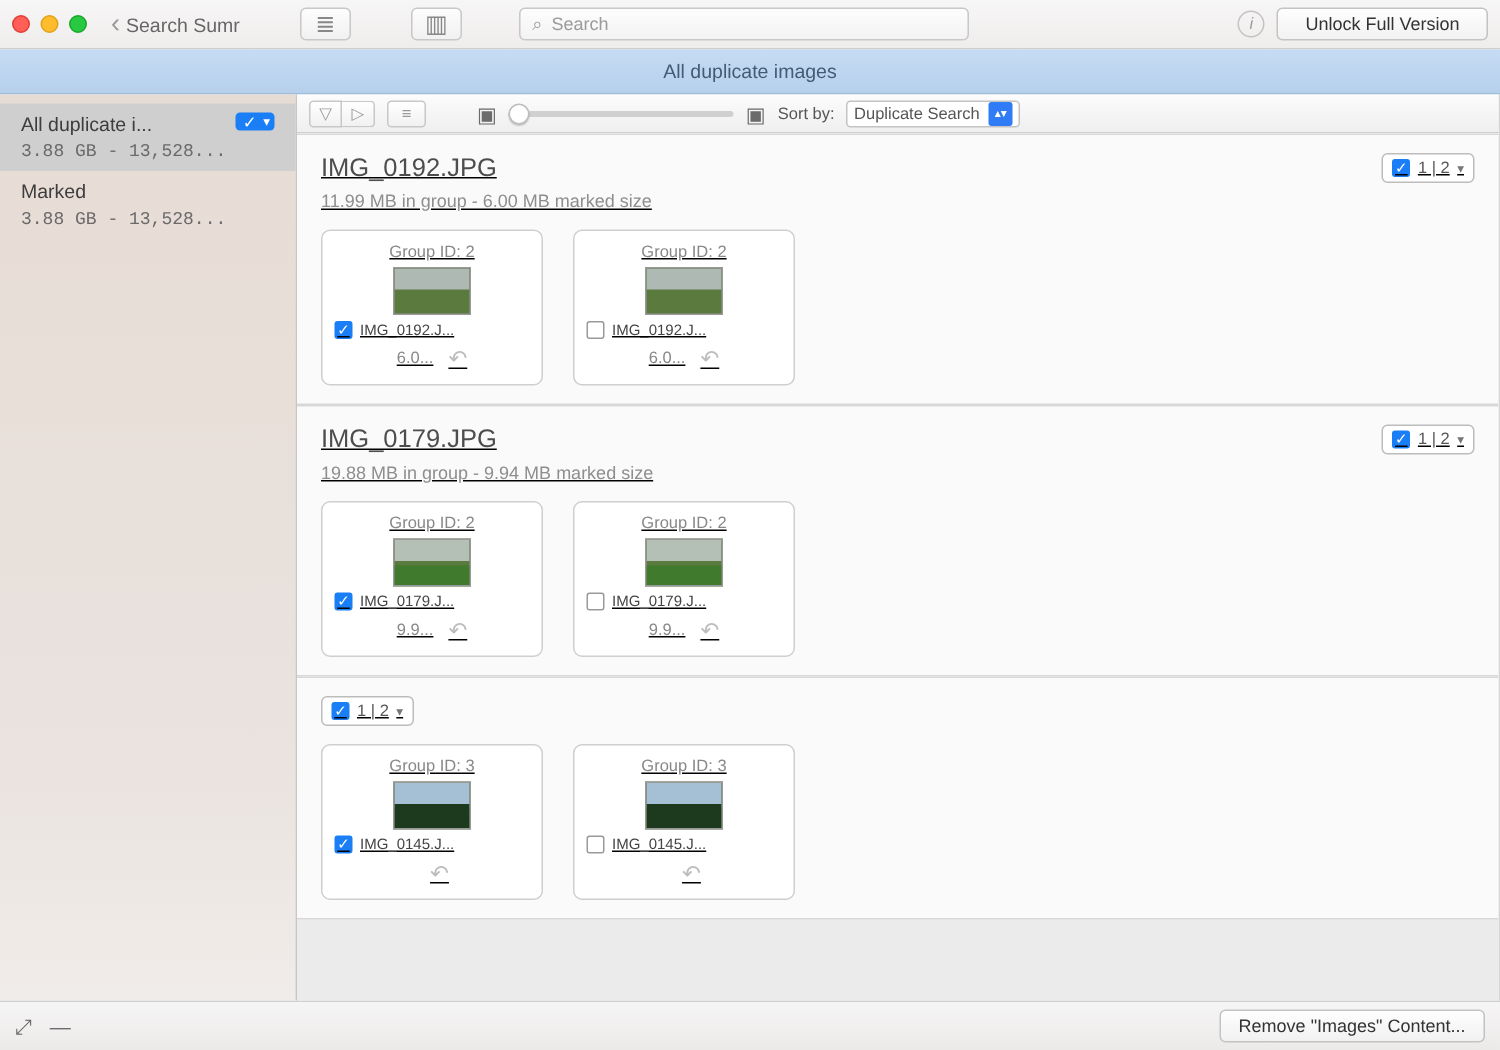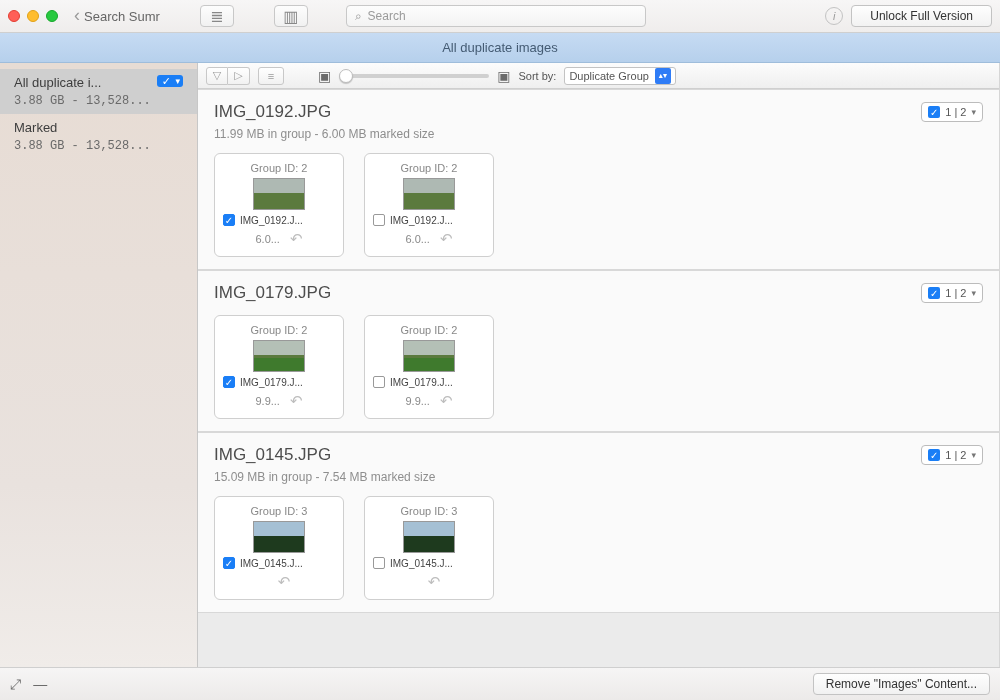--- a/index.html
+++ b/index.html
@@ -43,29 +43,29 @@
   .tb-seg .mini-btn:last-child{border-left:0;border-top-left-radius:0;border-bottom-left-radius:0;}
   .slider-wrap{position:relative;display:flex;align-items:center;gap:4px;}
   .slider-track{width:150px;height:4px;background:#d0d0d0;border-radius:2px;position:relative;}
   .slider-knob{position:absolute;left:0;top:-5px;width:14px;height:14px;border-radius:50%;background:#fff;border:1px solid #bdbdbd;box-shadow:0 1px 1px rgba(0,0,0,.2);}
   .thumb-icon{font-size:14px;color:#6b6b6b;}
   .sort-label{}
   .sort-select{height:18px;border:1px solid #c3c3c3;border-radius:3px;background:#fff;font-size:11px;padding:0 4px;display:flex;align-items:center;gap:6px;}
   .sort-arrows{display:inline-flex;flex-direction:column;background:#2f7cf6;color:#fff;width:16px;height:16px;border-radius:2px;align-items:center;justify-content:center;font-size:8px;line-height:7px;}
 
   .scroll{flex:1;overflow:hidden;background:#ebebeb;}
-  .group{background:#fafafa;border-bottom:1px solid #d8d8d8;border-top:1px solid #d8d8d8;padding:12px 16px;}
+  .group{background:#fafafa;border-bottom:1px solid #d8d8d8;border-top:1px solid #d8d8d8;padding:12px 16px;text-decoration:underline;}
   .group-head{display:flex;align-items:flex-start;justify-content:space-between;}
   .group-title{font-size:17px;color:#4d4d4d;}
   .group-sub{font-size:12px;color:#8e8e8e;margin-top:5px;}
   .count-pill{height:20px;border:1px solid #bcbcbc;border-radius:4px;background:#fff;display:flex;align-items:center;padding:0 6px;gap:5px;font-size:11px;color:#555;}
   .count-pill .check{width:12px;height:12px;background:#1a7ef6;border-radius:2px;color:#fff;font-size:10px;display:flex;align-items:center;justify-content:center;}
 
   .cards{display:flex;gap:20px;margin-top:12px;}
-  .card{width:130px;border:1px solid #cfcfcf;border-radius:6px;background:#fff;padding:8px;display:flex;flex-direction:column;align-items:center;gap:4px;}
+  .card{width:148px;border:1px solid #cfcfcf;border-radius:6px;background:#fff;padding:8px;display:flex;flex-direction:column;align-items:center;gap:4px;}
   .card-gid{font-size:11px;color:#888;white-space:nowrap;overflow:hidden;text-overflow:ellipsis;width:68px;text-align:center;}
   .thumb{width:52px;height:32px;background:#5b7a3e;border:1px solid #999;position:relative;overflow:hidden;}
   .thumb.sky::before{content:"";position:absolute;inset:0 0 55% 0;background:#aeb9b3;}
   .thumb.grass::before{content:"";position:absolute;inset:55% 0 0 0;background:#3f7a2d;}
   .thumb.grass::after{content:"";position:absolute;inset:0 0 55% 0;background:#b4c0b6;}
   .thumb.trees::before{content:"";position:absolute;inset:0 0 45% 0;background:#a5c0d4;}
   .thumb.trees::after{content:"";position:absolute;inset:45% 0 0 0;background:#1e3a1e;}
   .file-row{display:flex;align-items:center;gap:5px;width:100%;}
   .chk{width:12px;height:12px;border:1px solid #999;border-radius:2px;flex:0 0 auto;}
   .chk.on{background:#1a7ef6;border-color:#1a7ef6;color:#fff;font-size:10px;display:flex;align-items:center;justify-content:center;}
@@ -140,21 +140,21 @@
       <div style="width:18px"></div>
       <span class="thumb-icon">▣</span>
       <div class="slider-wrap">
         <div class="slider-track">
             <div class="slider-knob"></div>
           </div>
       </div>
       <span class="thumb-icon">▣</span>
       <span class="sort-label">Sort by:</span>
       <div class="sort-select">
-        <span>Duplicate Group</span>
+        <span>Duplicate Search</span>
         <span class="sort-arrows">▴▾</span>
       </div>
     </div>
 
     <div class="scroll" id="groups-container">
         <div class="group">
     <div class="group-head">
       <div>
         <div class="group-title">IMG_0192.JPG</div>
         <div class="group-sub">11.99 MB in group - 6.00 MB marked size</div>
@@ -189,20 +189,21 @@
         <div class="fsize">6.0...</div>
         <div class="undo">↶</div>
       </div>
             </div>
           </div>
         </div>
         <div class="group">
     <div class="group-head">
       <div>
         <div class="group-title">IMG_0179.JPG</div>
+        <div class="group-sub">19.88 MB in group - 9.94 MB marked size</div>
       </div>
       <div class="count-pill">
         <span class="check">✓</span>
         <span>1 | 2</span>
         <span style="font-size:9px;color:#777">▾</span>
       </div>
     </div>
     <div class="cards">
             <div class="card">
       <div class="card-gid">Group ID: 2</div>
@@ -225,24 +226,20 @@
       </div>
       <div class="size-row">
         <div class="fsize">9.9...</div>
         <div class="undo">↶</div>
       </div>
             </div>
           </div>
         </div>
         <div class="group">
     <div class="group-head">
-      <div>
-        <div class="group-title">IMG_0145.JPG</div>
-        <div class="group-sub">15.09 MB in group - 7.54 MB marked size</div>
-      </div>
       <div class="count-pill">
         <span class="check">✓</span>
         <span>1 | 2</span>
         <span style="font-size:9px;color:#777">▾</span>
       </div>
     </div>
     <div class="cards">
             <div class="card">
       <div class="card-gid">Group ID: 3</div>
       <div class="thumb trees"></div>

